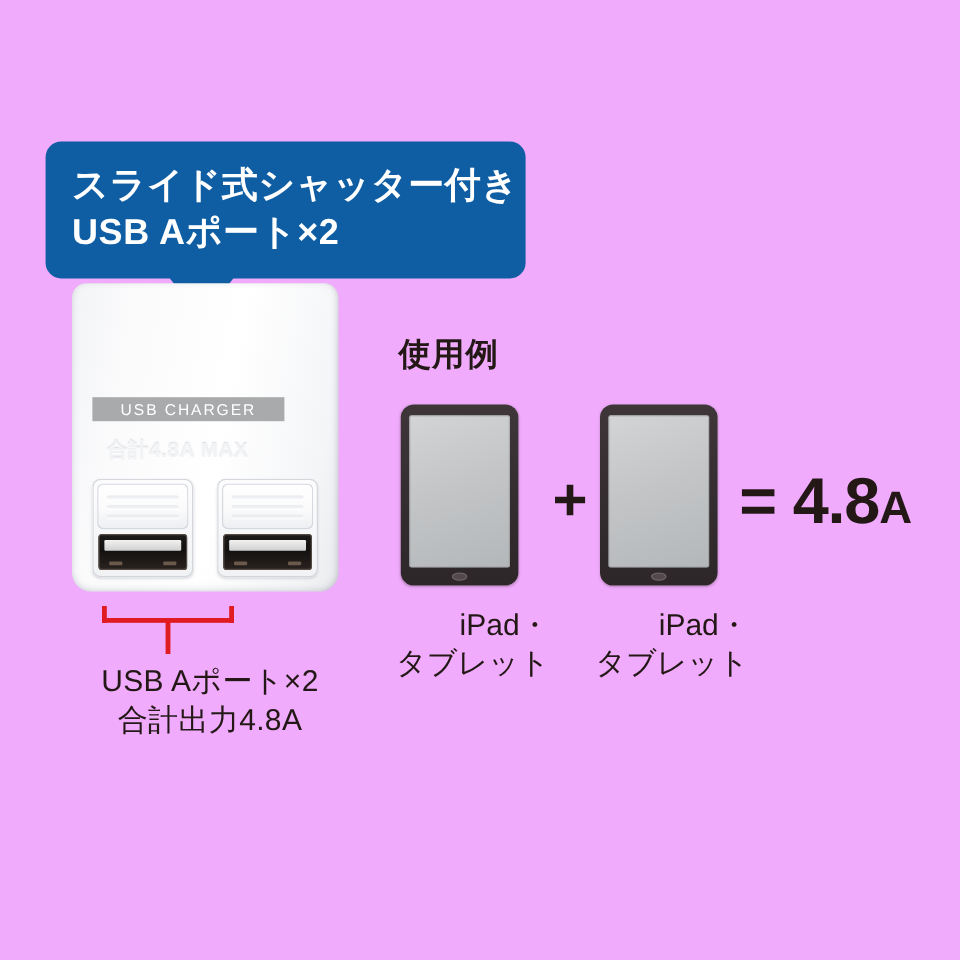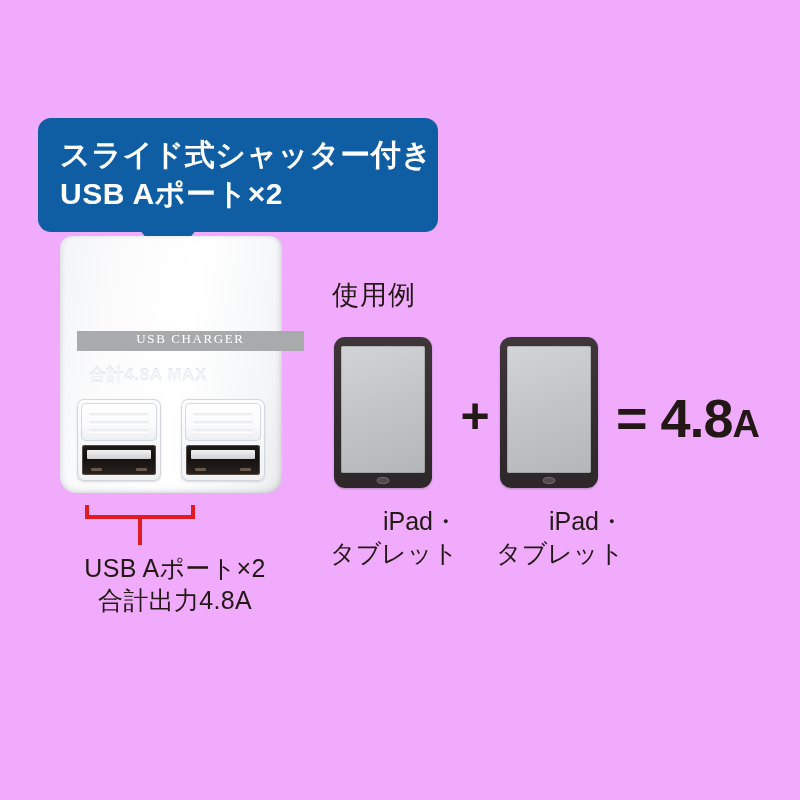--- a/index.html
+++ b/index.html
@@ -61,27 +61,26 @@
     background: linear-gradient(100deg, #f3f4f6 0%, #fbfbfc 22%, #ffffff 55%, #f4f5f7 88%, #e9eaec 100%);
     border-radius: 12px 12px 16px 16px;
     box-shadow: inset -3px 0 6px -3px rgba(150,155,165,.55),
                 inset 3px 0 6px -3px rgba(170,175,185,.35),
                 inset 0 -4px 8px -4px rgba(150,155,165,.35);
   }
   .charger-label-band {
     position: absolute;
     left: 17px;
     top: 95px;
-    width: 227px;
+    width: 160px;
     height: 20px;
     background: #a9aaac;
     display: flex;
-    align-items: flex-start;
+    align-items: center;
     justify-content: center;
-    font-family: Liberation Serif, serif;
   }
   .charger-label-band span {
     color: #ffffff;
     font-size: 13px;
     letter-spacing: 1.6px;
   }
   .charger-spec {
     position: absolute;
     left: 0;
     top: 128px;
@@ -217,21 +216,21 @@
     letter-spacing: 0.3px;
   }
 
   
   .usage-title {
     position: absolute;
     left: 332px;
     top: 277px;
     color: #231815;
     font-size: 27px;
-    font-weight: normal;
+    font-weight: bold;
     letter-spacing: 1px;
   }
 
   .tablet {
     position: absolute;
     top: 337px;
     width: 98px;
     height: 151px;
     background: linear-gradient(180deg,#3e3639 0%, #342d30 55%, #2e2729 100%);
     border-radius: 11px;

